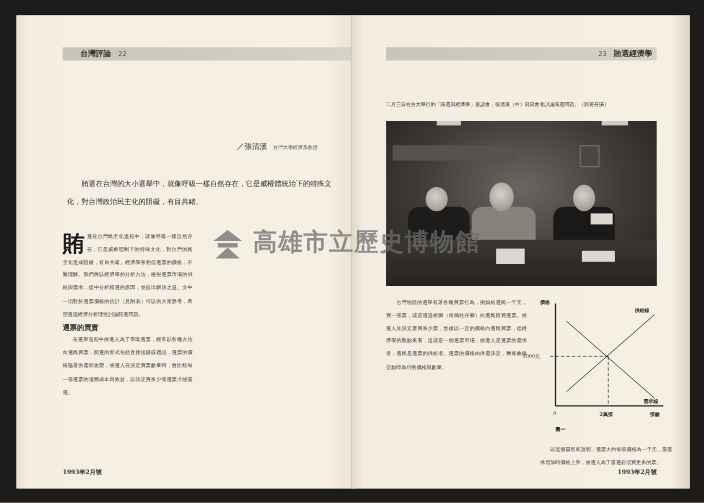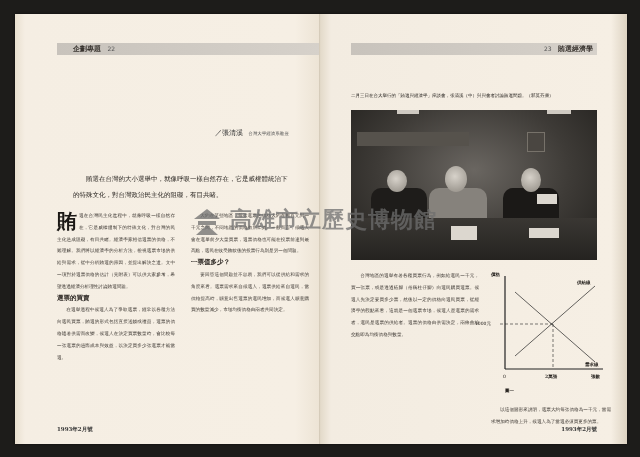--- a/index.html
+++ b/index.html
@@ -31,21 +31,21 @@
 
   .title {
     position: absolute; left: 42px; top: 90px;
     font-family: "DejaVu Sans", sans-serif; font-weight: bold;
     font-size: 30px; letter-spacing: 1px; color: #161412;
   }
   .byline { position: absolute; left: 200px; top: 114px; font-size: 7px; color: #333; white-space: nowrap; }
   .byline .aff { font-size: 4.5px; color: #555; margin-left: 3px; }
 
   .lead { position: absolute; left: 42px; top: 141px; width: 252px; font-size: 6.5px; line-height: 16px; color: #2a2622; }
-  .lead p { margin: 16px; text-indent: 2em; }
+  .lead p { margin: 4px; text-indent: 2em; }
 
   .col { position: absolute; font-size: 4.6px; line-height: 11.8px; color: #3b3631; text-align: justify; }
   .col p { margin: 0; text-indent: 2em; }
   .col .noindent { text-indent: 0; }
   .dropcap { float: left; font-family: "DejaVu Sans", sans-serif; font-weight: bold; font-size: 20px; line-height: 20px; margin: 1px 2px 0 0; color:#1b1815; }
   .subhead { font-family: "DejaVu Sans", sans-serif; font-weight: bold; font-size: 6.5px; color: #2a2521; margin: 12px 0 10px 0; text-indent: 0 !important; }
 
   .folio { position: absolute; bottom: 11px; font-size: 5.5px; color: #333; font-weight: bold; }
   .left .folio { left: 42px; }
   .right .folio { right: 30px; }
@@ -74,44 +74,39 @@
   .wm-text { position:absolute; left:40px; top:0; font-family:"DejaVu Sans", sans-serif; font-weight:bold; font-size:22px; color:rgba(110,110,110,0.75); letter-spacing:1px; white-space:nowrap; }
   .wm-sub { position:absolute; left:40px; top:25px; font-family:"DejaVu Sans", sans-serif; font-size:11px; color:rgba(110,110,110,0.75); letter-spacing:1px; white-space:nowrap; }
   .wm-logo { position:absolute; left:2px; top:2px; width:30px; height:30px; }
 </style>
 </head>
 <body>
 
 <div class="spread">
   <div class="page left">
     <div class="running-head">
-      <span>企劃專題</span>
+      <span>台灣評論</span>
       <span class="pgn">22</span>
     </div>
 
     <div class="byline">
       <span>／張清溪</span>
       <span class="aff">台灣大學經濟系教授</span>
     </div>
 
     <div class="lead">
       <p>賄選在台灣的大小選舉中，就像呼吸一樣自然存在，它是威權體統治下的特殊文化，對台灣政治民主化的阻礙，有目共睹。</p>
     </div>
 
     <div class="col" style="left:42px; top:196px; width:118px;">
       <p class="noindent"><span class="dropcap">賄</span><span>選在台灣民主化進程中，就像呼吸一樣自然存在，它是威權體制下的特殊文化，對台灣的民主化造成阻礙，有目共睹。經濟學家相信選票的價格，不難理解。我們將以經濟學的分析方法，檢視選票市場的供給與需求，從中分析賄選的原因，並提出解決之道。文中一項對於選票價格的估計（見附表）可以供大家參考，希望透過經濟分析理性討論賄選問題。</span></p>
       <p class="subhead">選票的買賣</p>
       <p>在選舉過程中候選人為了爭取選票，經常以各種方法向選民買票，賄選的形式包括直接送錢或禮品，選票的價格隨著供需而改變，候選人在決定買票數量時，會比較每一張選票的邊際成本與效益，以決定買多少張選票才能當選。</p>
     </div>
 
-    <div class="col" style="left:176px; top:196px; width:118px;">
-      <p>大約在某些地區，每張選票的價格大約在數百元到一千元之間，不同地區的價格有所差異。一般而言，候選人會在選舉前夕大量買票，選票價格也可能在投票前達到最高點，選民在收受賄款後的投票行為則是另一個問題。</p>
-      <p class="subhead">一票值多少？</p>
-      <p>要回答這個問題並不容易，我們可以從供給和需求的角度來看。選票需求來自候選人，選票供給來自選民，當價格提高時，願意出售選票的選民增加，而候選人願意購買的數量減少，市場均衡價格由兩者共同決定。</p>
-    </div>
 
     <div class="folio">1993年2月號</div>
   </div>
 
   <div class="gutter"></div>
 
   <div class="page right">
     <div class="running-head">
       <span class="pgn">23</span>
       <span>賄選經濟學</span>

